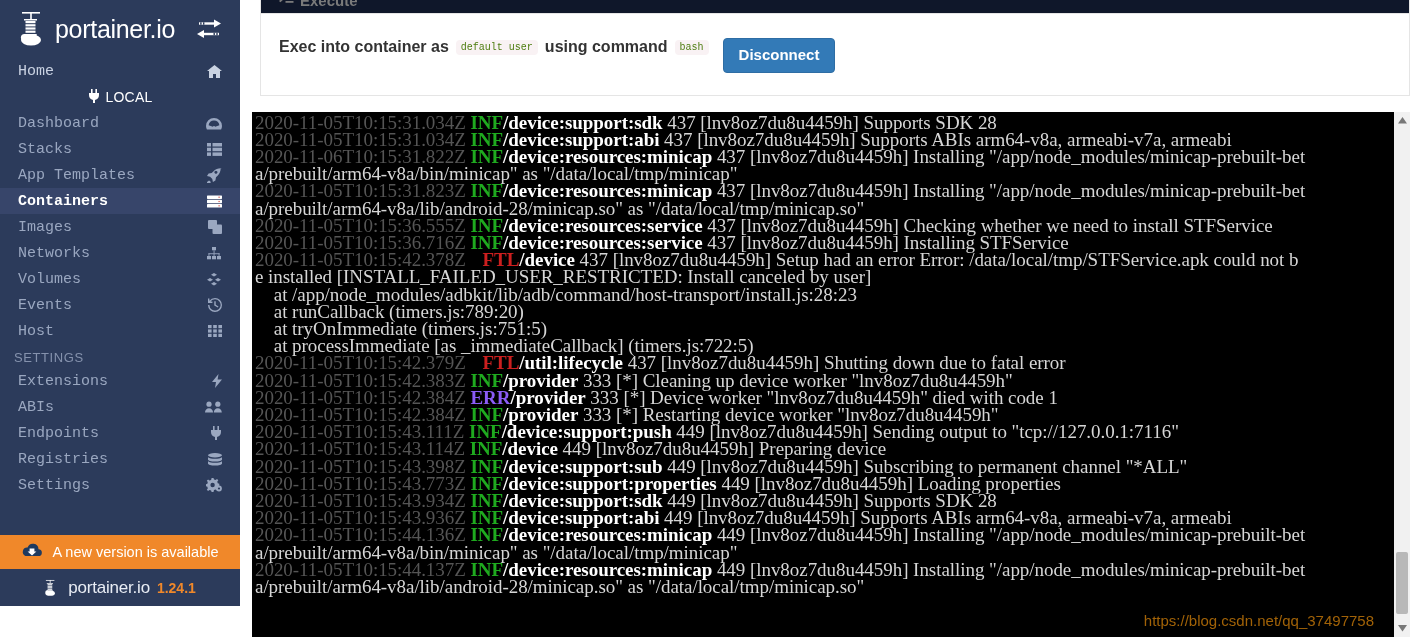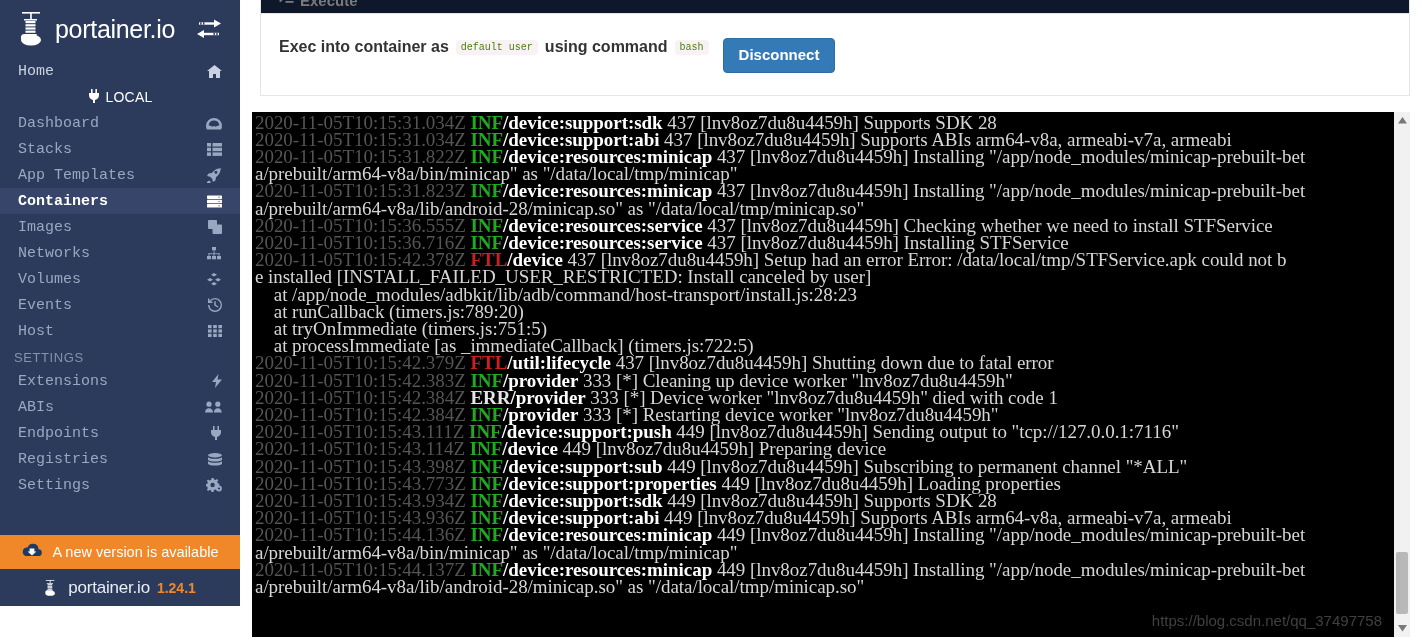--- a/index.html
+++ b/index.html
@@ -158,21 +158,21 @@
   .term-line {
     font-family: Liberation Serif, serif;
     font-size: 19px;
     line-height: 17.2px;
     color: #d6d6d6;
     white-space: pre;
     letter-spacing: -0.05px;
   }
   .t-time { color: #555555; }
   .t-inf  { color: #1faa1f; font-weight: 700; }
-  .t-ftl  { color: #cc1f1f; font-weight: 700; }
+  .t-ftl  { color: #cc1f1f; font-weight: 700; margin-left: 12px; }
   .t-err  { color: #cc1f1f; font-weight: 700; }
   .t-tag  { color: #ffffff; font-weight: 700; }
   .t-msg  { color: #d6d6d6; }
 
   .scrollbar {
     width: 16px; background: #f1f1f1;
     flex: 0 0 16px;
     display: flex; flex-direction: column;
     align-items: center; justify-content: space-between;
     position: relative;
@@ -184,22 +184,22 @@
   }
   .sb-track { flex: 1 1 auto; width: 16px; position: relative; }
   .sb-thumb {
     position: absolute; left: 2px; width: 12px;
     background: #b8b8b8; border-radius: 2px;
     bottom: 6px; height: 62px;
     cursor: pointer;
   }
   .watermark {
     position: absolute;
-    right: 28px; bottom: 8px;
-    color: #404040; font-size: 15px;
+    right: 36px; bottom: 8px;
+    color: #a16207; font-size: 15px;
     font-family: "Liberation Sans", sans-serif;
     pointer-events: none;
     white-space: nowrap;
   }
 </style>
 </head>
 <body>
 
 <div class="app">
 
@@ -506,35 +506,35 @@
           <code class="inline-code">bash</code>
         </span>
         <button class="btn-disconnect">Disconnect</button>
       </div>
     </div>
 
     <div class="terminal-wrap">
       <div class="terminal" id="terminal" style="background: rgb(0, 0, 0);">
           <div class="term-line"><span class="t-time">2020-11-05T10:15:31.034Z </span><span class="t-inf" style="color: rgb(31, 170, 31);">INF</span><span class="t-tag">/device:support:sdk</span><span class="t-msg"> 437 [lnv8oz7du8u4459h] Supports SDK 28</span></div>
           <div class="term-line"><span class="t-time">2020-11-05T10:15:31.034Z </span><span class="t-inf" style="color: rgb(31, 170, 31);">INF</span><span class="t-tag">/device:support:abi</span><span class="t-msg"> 437 [lnv8oz7du8u4459h] Supports ABIs arm64-v8a, armeabi-v7a, armeabi</span></div>
-          <div class="term-line"><span class="t-time">2020-11-05T10:15:31.822Z </span><span class="t-inf" style="color: rgb(31, 170, 31);">INF</span><span class="t-tag">/device:resources:minicap</span><span class="t-msg"> 437 [lnv8oz7du8u4459h] Installing "/app/node_modules/minicap-prebuilt-bet</span></div>
+          <div class="term-line"><span class="t-time">2020-11-06T10:15:31.822Z </span><span class="t-inf" style="color: rgb(31, 170, 31);">INF</span><span class="t-tag">/device:resources:minicap</span><span class="t-msg"> 437 [lnv8oz7du8u4459h] Installing "/app/node_modules/minicap-prebuilt-bet</span></div>
           <div class="term-line"><span class="t-msg">a/prebuilt/arm64-v8a/bin/minicap" as "/data/local/tmp/minicap"</span></div>
           <div class="term-line"><span class="t-time">2020-11-05T10:15:31.823Z </span><span class="t-inf" style="color: rgb(31, 170, 31);">INF</span><span class="t-tag">/device:resources:minicap</span><span class="t-msg"> 437 [lnv8oz7du8u4459h] Installing "/app/node_modules/minicap-prebuilt-bet</span></div>
           <div class="term-line"><span class="t-msg">a/prebuilt/arm64-v8a/lib/android-28/minicap.so" as "/data/local/tmp/minicap.so"</span></div>
           <div class="term-line"><span class="t-time">2020-11-05T10:15:36.555Z </span><span class="t-inf" style="color: rgb(31, 170, 31);">INF</span><span class="t-tag">/device:resources:service</span><span class="t-msg"> 437 [lnv8oz7du8u4459h] Checking whether we need to install STFService</span></div>
           <div class="term-line"><span class="t-time">2020-11-05T10:15:36.716Z </span><span class="t-inf" style="color: rgb(31, 170, 31);">INF</span><span class="t-tag">/device:resources:service</span><span class="t-msg"> 437 [lnv8oz7du8u4459h] Installing STFService</span></div>
           <div class="term-line"><span class="t-time">2020-11-05T10:15:42.378Z </span><span class="t-ftl" style="color: rgb(204, 31, 31);">FTL</span><span class="t-tag">/device</span><span class="t-msg"> 437 [lnv8oz7du8u4459h] Setup had an error Error: /data/local/tmp/STFService.apk could not b</span></div>
           <div class="term-line"><span class="t-msg">e installed [INSTALL_FAILED_USER_RESTRICTED: Install canceled by user]</span></div>
           <div class="term-line"><span class="t-msg">    at /app/node_modules/adbkit/lib/adb/command/host-transport/install.js:28:23</span></div>
           <div class="term-line"><span class="t-msg">    at runCallback (timers.js:789:20)</span></div>
           <div class="term-line"><span class="t-msg">    at tryOnImmediate (timers.js:751:5)</span></div>
           <div class="term-line"><span class="t-msg">    at processImmediate [as _immediateCallback] (timers.js:722:5)</span></div>
           <div class="term-line"><span class="t-time">2020-11-05T10:15:42.379Z </span><span class="t-ftl" style="color: rgb(204, 31, 31);">FTL</span><span class="t-tag">/util:lifecycle</span><span class="t-msg"> 437 [lnv8oz7du8u4459h] Shutting down due to fatal error</span></div>
           <div class="term-line"><span class="t-time">2020-11-05T10:15:42.383Z </span><span class="t-inf" style="color: rgb(31, 170, 31);">INF</span><span class="t-tag">/provider</span><span class="t-msg"> 333 [*] Cleaning up device worker "lnv8oz7du8u4459h"</span></div>
-          <div class="term-line"><span class="t-time">2020-11-05T10:15:42.384Z </span><span class="t-err" style="color: #e5e5e5;">ERR</span><span class="t-tag">/provider</span><span class="t-msg"> 333 [*] Device worker "lnv8oz7du8u4459h" died with code 1</span></div>
+          <div class="term-line"><span class="t-time">2020-11-05T10:15:42.384Z </span><span class="t-err" style="color: #8b5cf6;">ERR</span><span class="t-tag">/provider</span><span class="t-msg"> 333 [*] Device worker "lnv8oz7du8u4459h" died with code 1</span></div>
           <div class="term-line"><span class="t-time">2020-11-05T10:15:42.384Z </span><span class="t-inf" style="color: rgb(31, 170, 31);">INF</span><span class="t-tag">/provider</span><span class="t-msg"> 333 [*] Restarting device worker "lnv8oz7du8u4459h"</span></div>
           <div class="term-line"><span class="t-time">2020-11-05T10:15:43.111Z </span><span class="t-inf" style="color: rgb(31, 170, 31);">INF</span><span class="t-tag">/device:support:push</span><span class="t-msg"> 449 [lnv8oz7du8u4459h] Sending output to "tcp://127.0.0.1:7116"</span></div>
           <div class="term-line"><span class="t-time">2020-11-05T10:15:43.114Z </span><span class="t-inf" style="color: rgb(31, 170, 31);">INF</span><span class="t-tag">/device</span><span class="t-msg"> 449 [lnv8oz7du8u4459h] Preparing device</span></div>
           <div class="term-line"><span class="t-time">2020-11-05T10:15:43.398Z </span><span class="t-inf" style="color: rgb(31, 170, 31);">INF</span><span class="t-tag">/device:support:sub</span><span class="t-msg"> 449 [lnv8oz7du8u4459h] Subscribing to permanent channel "*ALL"</span></div>
           <div class="term-line"><span class="t-time">2020-11-05T10:15:43.773Z </span><span class="t-inf" style="color: rgb(31, 170, 31);">INF</span><span class="t-tag">/device:support:properties</span><span class="t-msg"> 449 [lnv8oz7du8u4459h] Loading properties</span></div>
           <div class="term-line"><span class="t-time">2020-11-05T10:15:43.934Z </span><span class="t-inf" style="color: rgb(31, 170, 31);">INF</span><span class="t-tag">/device:support:sdk</span><span class="t-msg"> 449 [lnv8oz7du8u4459h] Supports SDK 28</span></div>
           <div class="term-line"><span class="t-time">2020-11-05T10:15:43.936Z </span><span class="t-inf" style="color: rgb(31, 170, 31);">INF</span><span class="t-tag">/device:support:abi</span><span class="t-msg"> 449 [lnv8oz7du8u4459h] Supports ABIs arm64-v8a, armeabi-v7a, armeabi</span></div>
           <div class="term-line"><span class="t-time">2020-11-05T10:15:44.136Z </span><span class="t-inf" style="color: rgb(31, 170, 31);">INF</span><span class="t-tag">/device:resources:minicap</span><span class="t-msg"> 449 [lnv8oz7du8u4459h] Installing "/app/node_modules/minicap-prebuilt-bet</span></div>
           <div class="term-line"><span class="t-msg">a/prebuilt/arm64-v8a/bin/minicap" as "/data/local/tmp/minicap"</span></div>
           <div class="term-line"><span class="t-time">2020-11-05T10:15:44.137Z </span><span class="t-inf" style="color: rgb(31, 170, 31);">INF</span><span class="t-tag">/device:resources:minicap</span><span class="t-msg"> 449 [lnv8oz7du8u4459h] Installing "/app/node_modules/minicap-prebuilt-bet</span></div>

